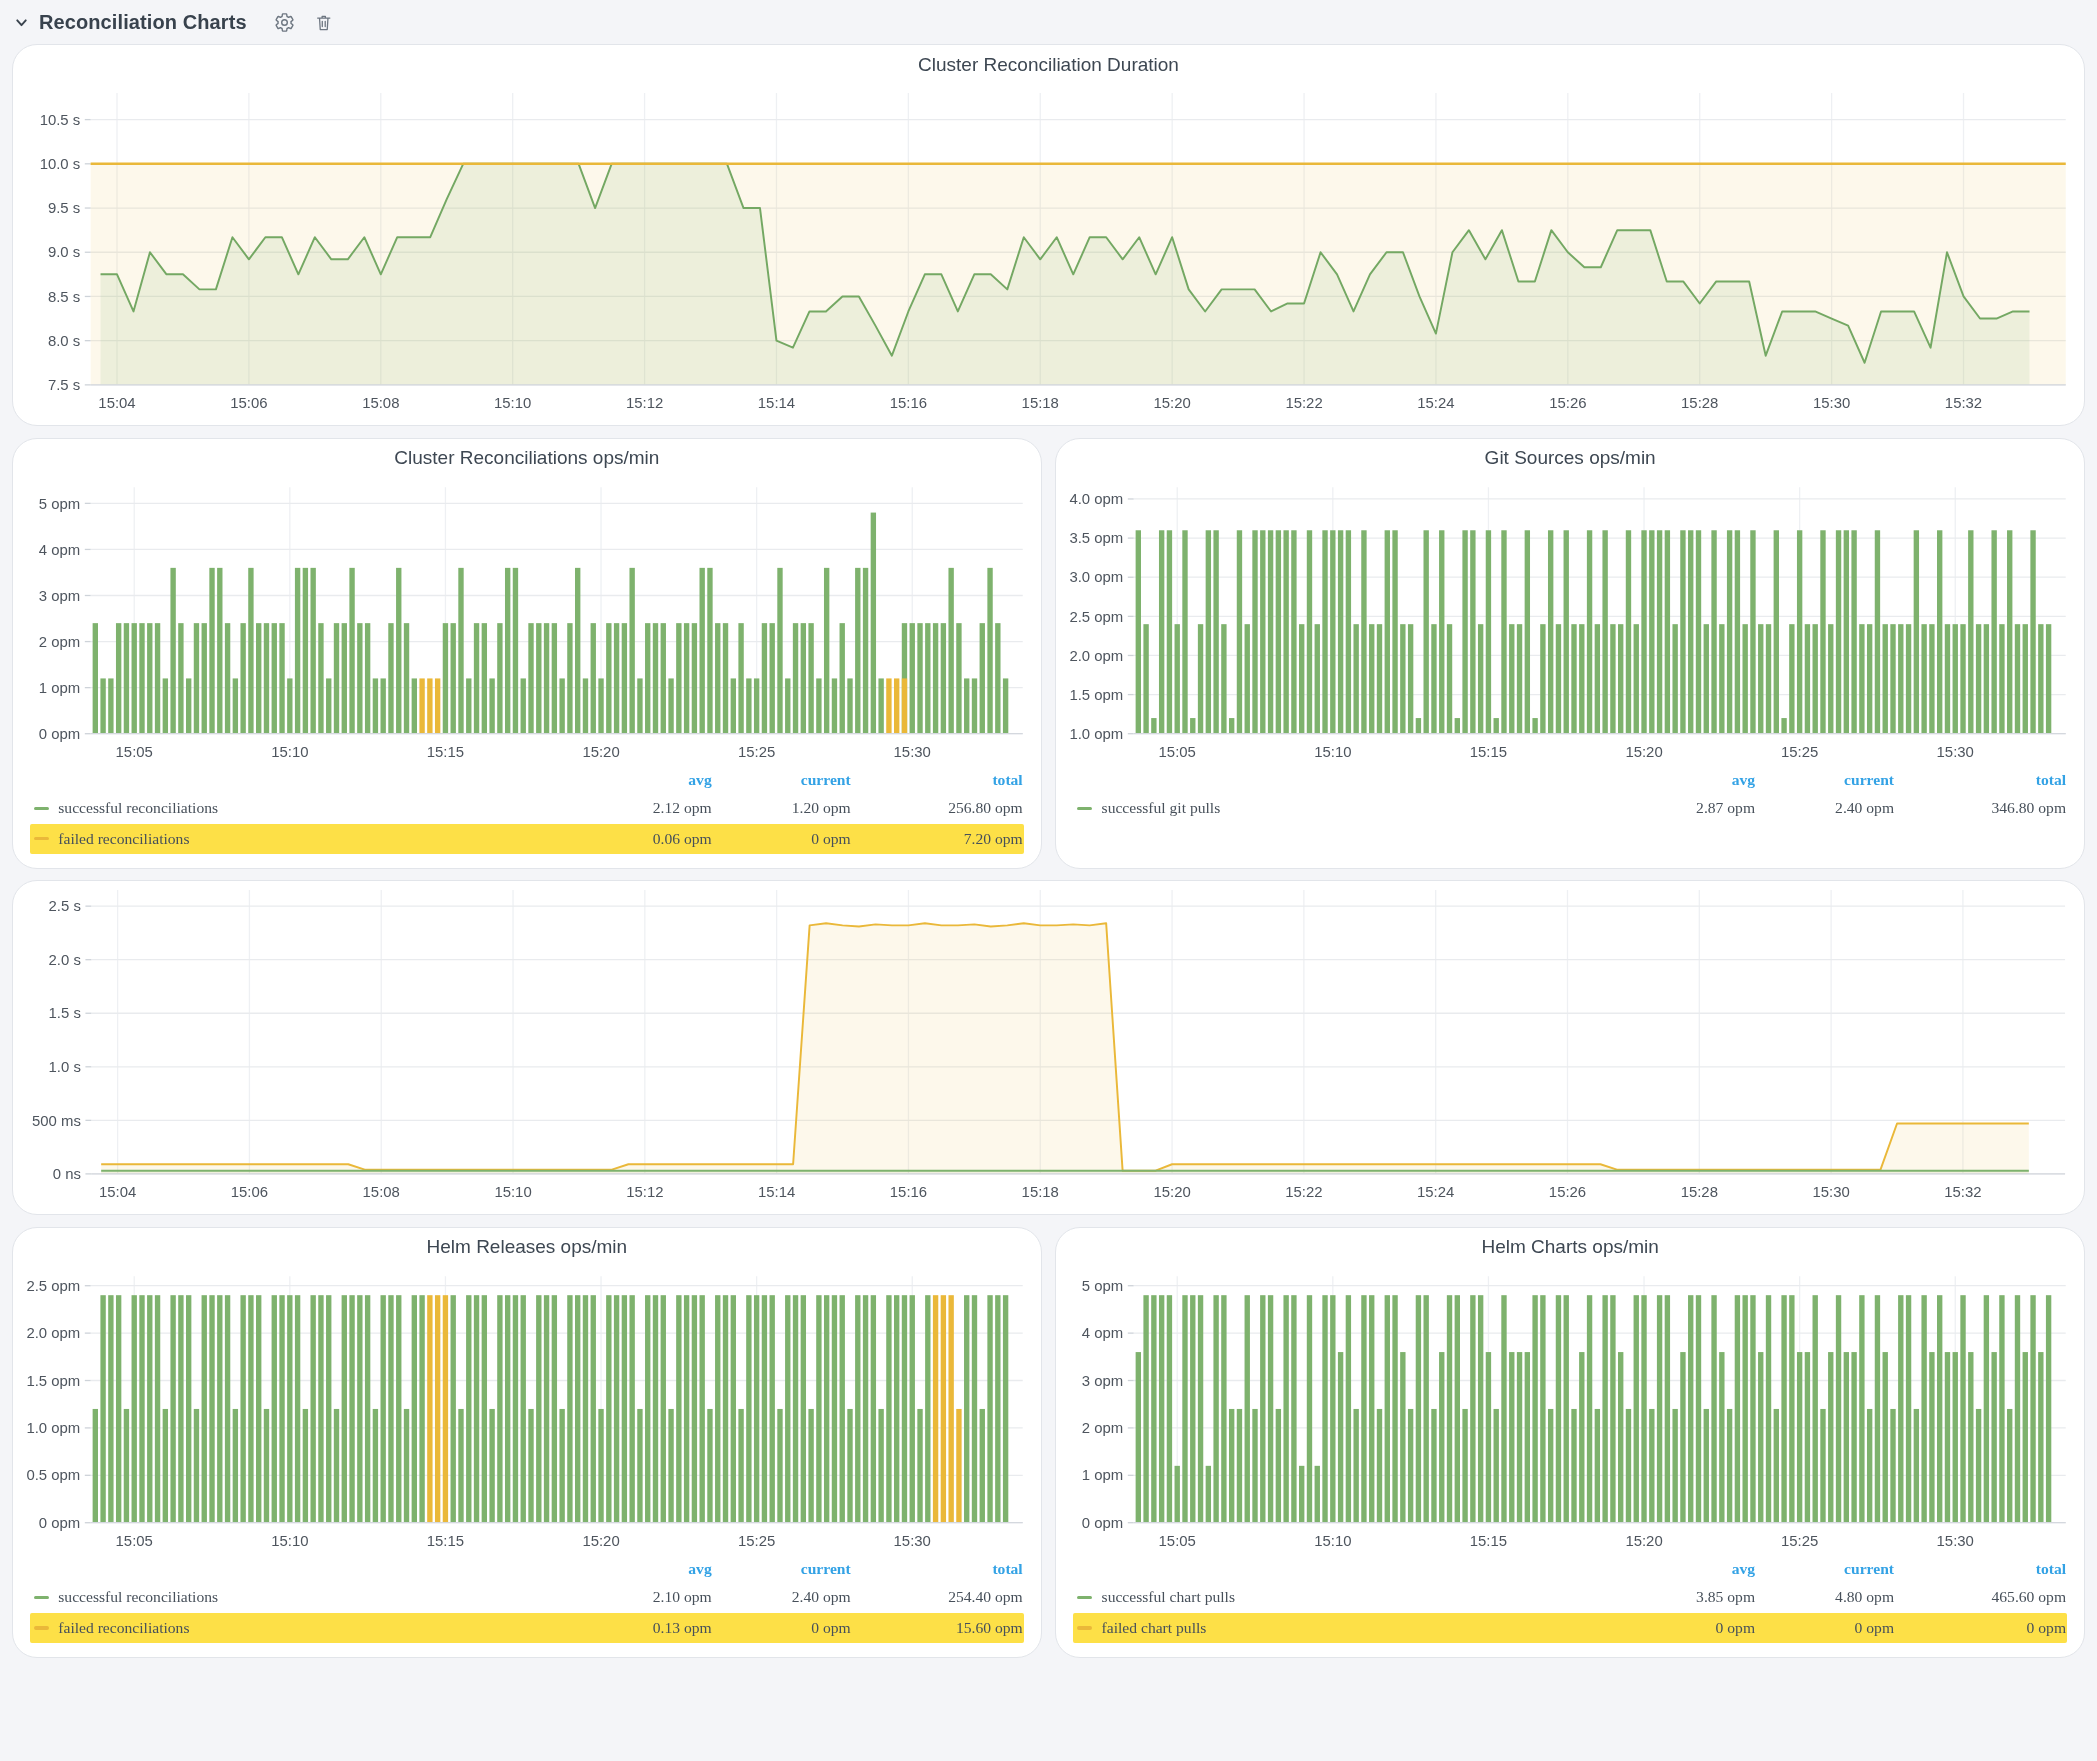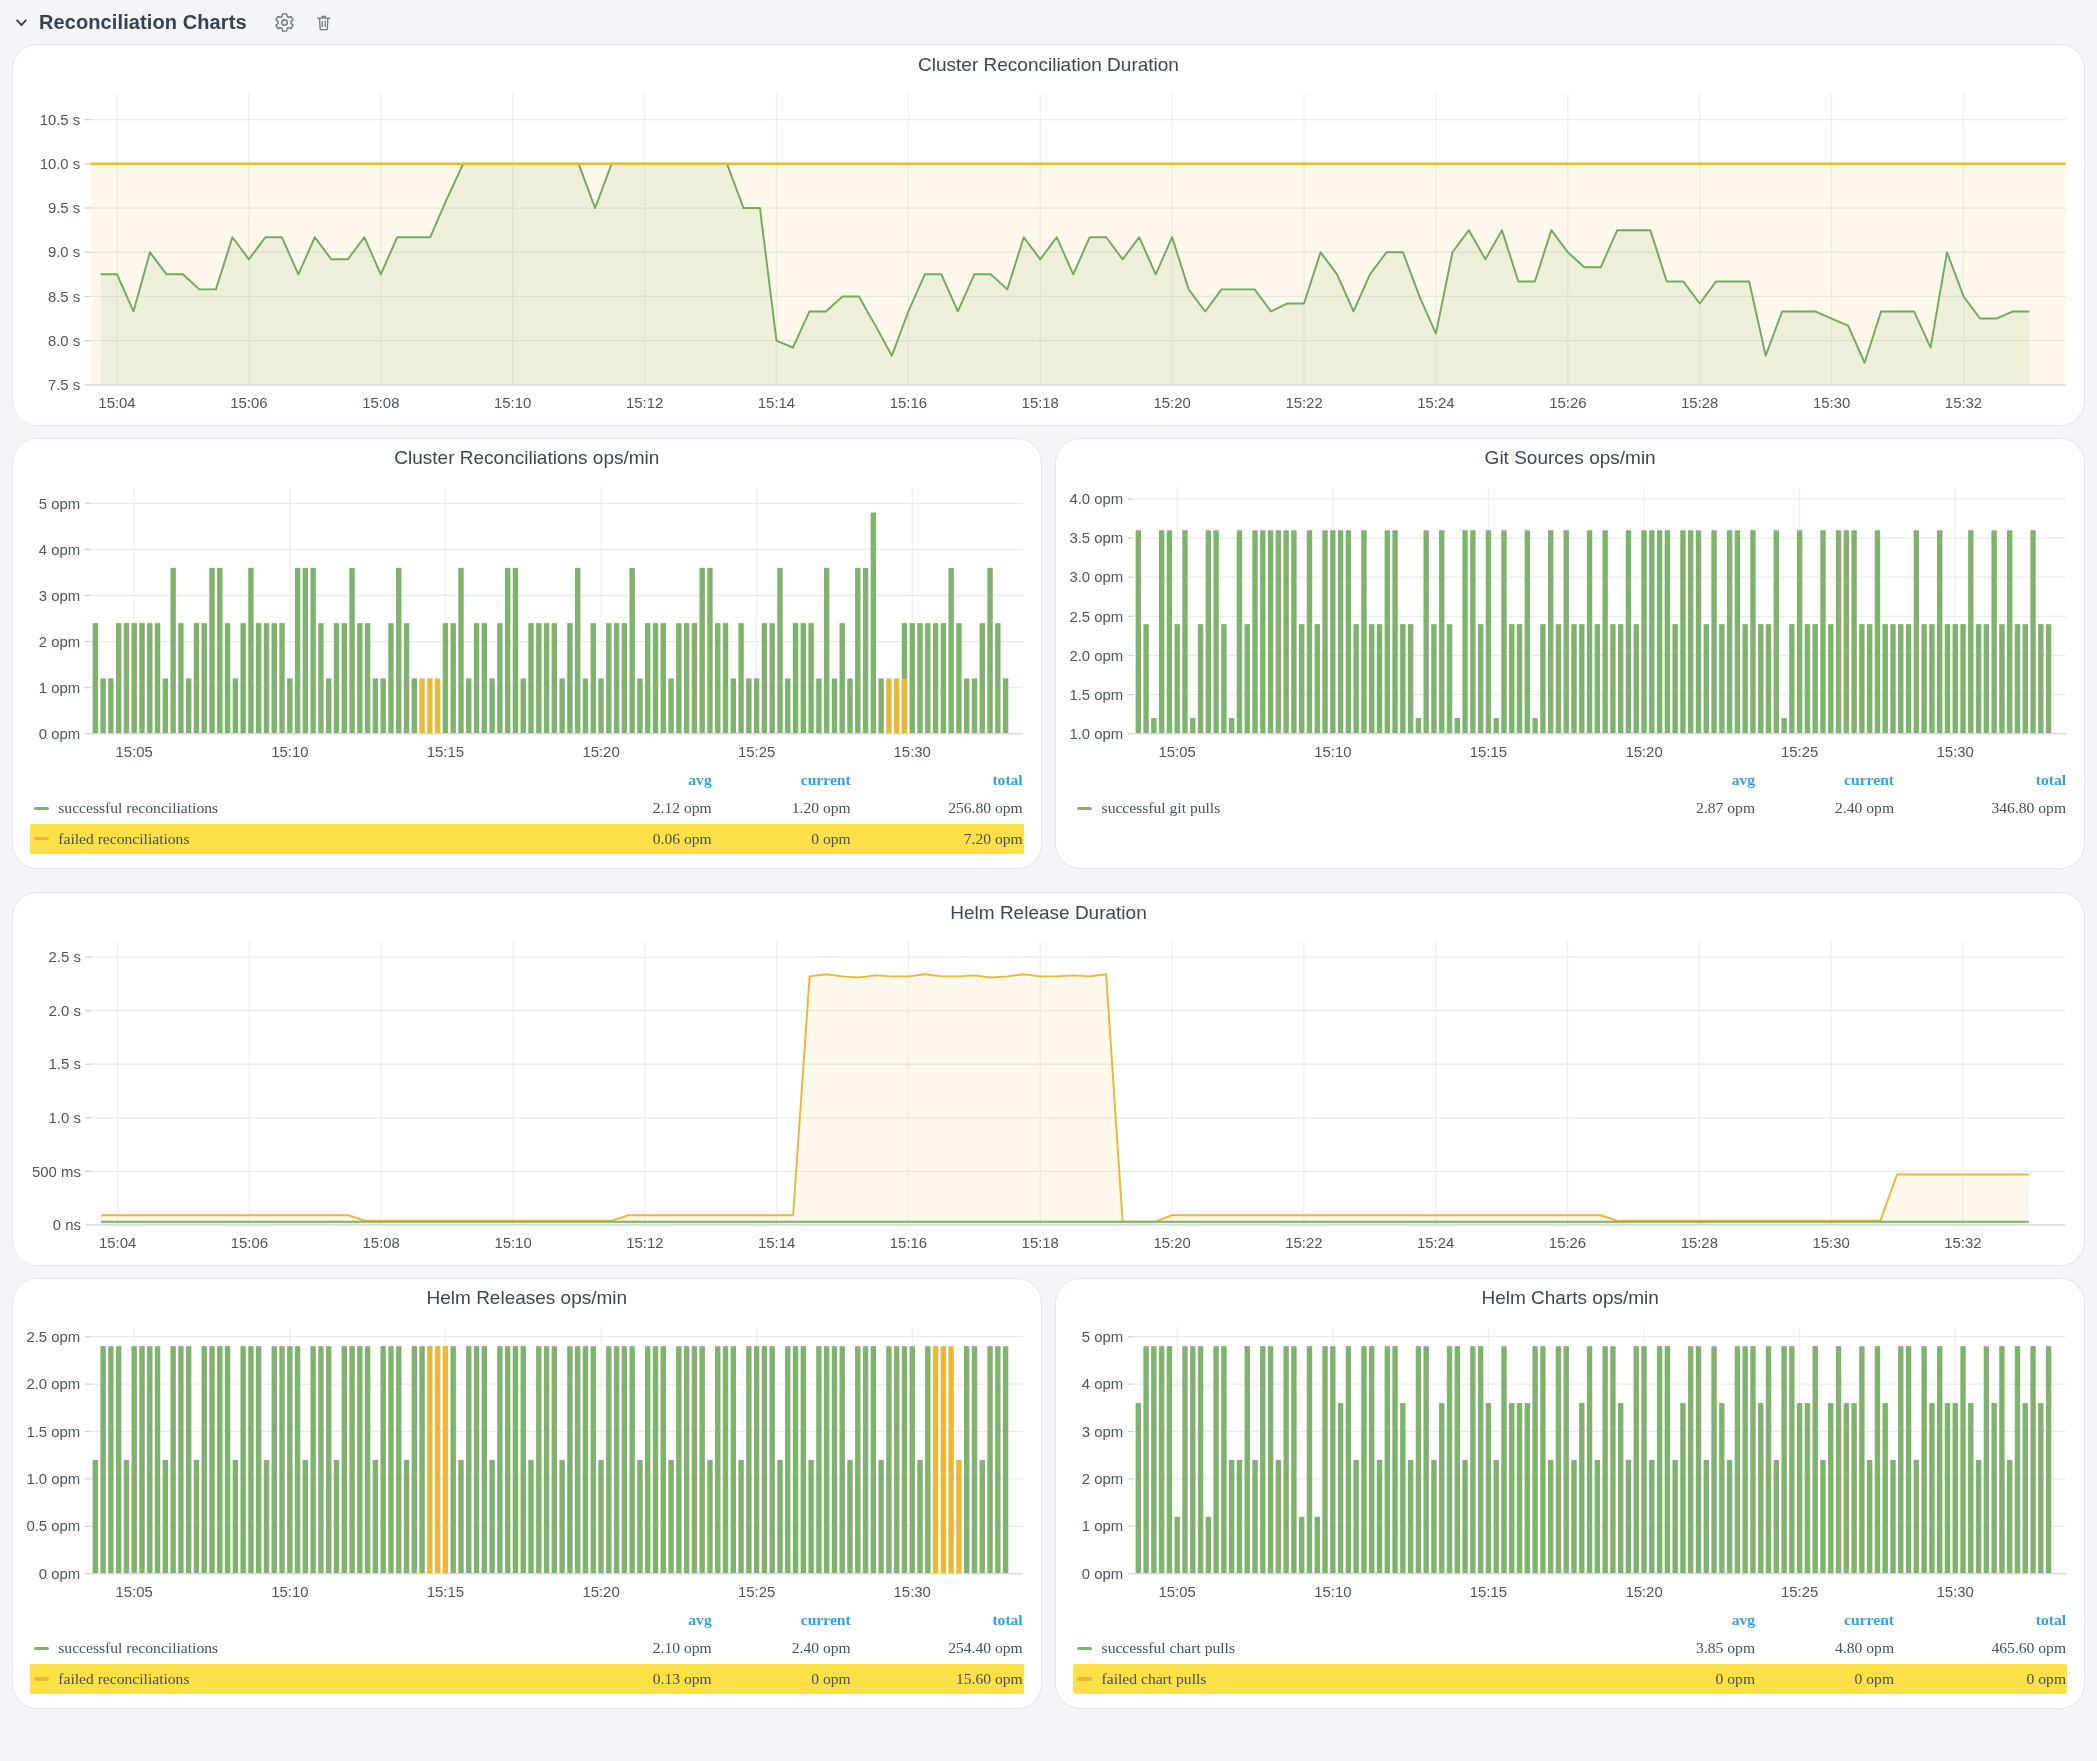--- a/index.html
+++ b/index.html
@@ -13,21 +13,21 @@
   .page { padding: 3.9px 11.7px 0 11.7px; }
 
   .row-header { display:flex; align-items:center; height:35px; gap:9px; margin:1.3px 0 3.9px 1.3px; cursor:pointer; }
   .row-title { font-size:20px; font-weight:700; color:#38424d; letter-spacing:0.1px; }
   .row-icons { display:flex; align-items:center; gap:19.5px; margin-left:18px; }
   .icon-btn { background:none; border:none; padding:0; margin:0; cursor:pointer; height:22px; display:flex; align-items:center; }
   .icon-btn svg { display:block; }
 
   .panel { background:#ffffff; border:0.6px solid #e2e5ea; border-radius:3.2px; }
   .panel-full { margin-bottom:11.7px; }
-  .panel-row { display:flex; gap:13px; margin-bottom:23px; }
+  .panel-row { display:flex; gap:13px; margin-bottom:11px; }
   .panel-row .panel { flex:1 1 0; min-width:0; }
 
   .panel-title { height:39px; display:flex; align-items:center; justify-content:center;
     font-size:19px; font-weight:500; color:#3d4752; }
   .chart { margin:0 5.2px; position:relative; }
   .chart-duration  { height:332px; }
   .chart-duration2 { height:324px; }
   .chart-bars      { height:287px; }
   .panel-pad { padding-bottom:9px;border-radius:25px; }
 
@@ -481,21 +481,20 @@
             <span class="val">2.87 opm</span>
             <span class="val">2.40 opm</span>
             <span class="val">346.80 opm</span>
           </div>
         </div>
     </div>
   </div>
 
 
   <div class="panel panel-full panel-pad">
-    <div class="panel-title">Helm Release Duration</div>
     <div class="chart chart-duration2"><svg width="2062" height="324" viewBox="0 0 3180 500">
           <line x1="152.6811352253756" y1="14" x2="152.6811352253756" y2="452" stroke="#eef0f3" stroke-width="2"></line>
           <text x="152.6811352253756" y="488" text-anchor="middle" font-size="23" fill="#4e555e">15:04</text>
           <line x1="356.0868113522538" y1="14" x2="356.0868113522538" y2="452" stroke="#eef0f3" stroke-width="2"></line>
           <text x="356.0868113522538" y="488" text-anchor="middle" font-size="23" fill="#4e555e">15:06</text>
           <line x1="559.492487479132" y1="14" x2="559.492487479132" y2="452" stroke="#eef0f3" stroke-width="2"></line>
           <text x="559.492487479132" y="488" text-anchor="middle" font-size="23" fill="#4e555e">15:08</text>
           <line x1="762.8981636060101" y1="14" x2="762.8981636060101" y2="452" stroke="#eef0f3" stroke-width="2"></line>
           <text x="762.8981636060101" y="488" text-anchor="middle" font-size="23" fill="#4e555e">15:10</text>
           <line x1="966.3038397328883" y1="14" x2="966.3038397328883" y2="452" stroke="#eef0f3" stroke-width="2"></line>

